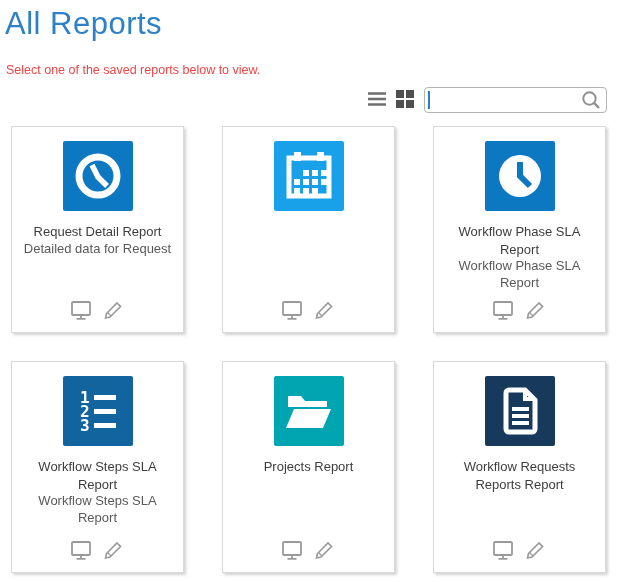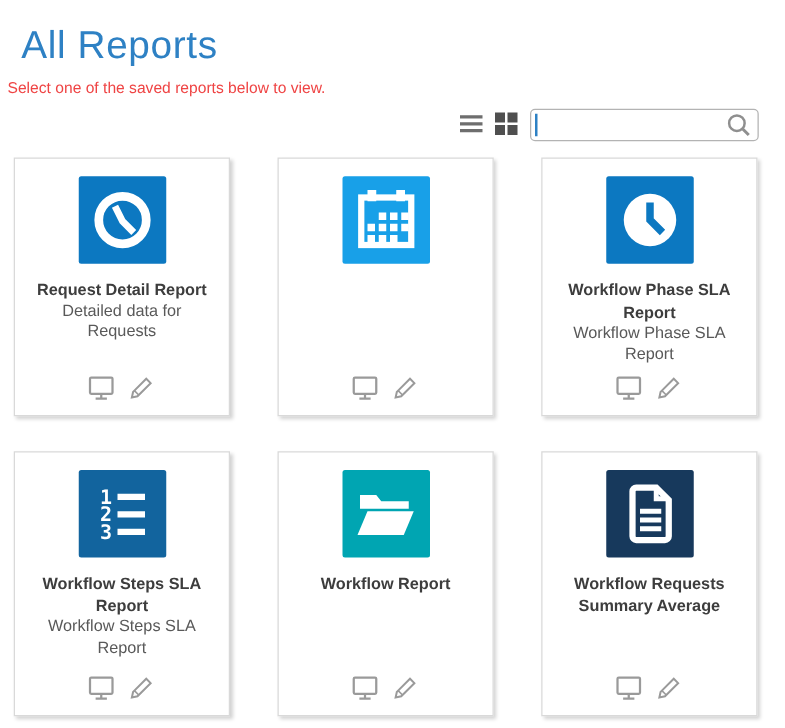--- a/index.html
+++ b/index.html
@@ -2,21 +2,21 @@
 <html><head>
 <meta charset="utf-8">
 <style>
   html,body{margin:0;padding:0;}
   body{
     width:628px;height:582px;position:relative;background:#ffffff;
     font-family:"Liberation Sans","DejaVu Sans",sans-serif;
     overflow:hidden;
   }
   .page-title{
-    position:absolute;left:5px;top:6px;margin:12px;
+    position:absolute;left:5px;top:6px;margin:0;
     font-size:31px;font-weight:300;letter-spacing:.5px;color:#2e81c4;
   }
   .page-subtitle{
     position:absolute;left:6px;top:63px;font-size:12.5px;color:#ef4444;
   }
   .toolbar{position:absolute;left:0;top:85px;width:608px;height:30px;}
   .view-toggle{position:absolute;top:3px;width:22px;height:22px;cursor:pointer;
     display:flex;align-items:center;justify-content:center;}
   .view-toggle.list{left:366px;color:#6e6e6e;}
   .view-toggle.grid{left:394px;color:#4f4f4f;}
@@ -44,21 +44,21 @@
     position:relative;display:flex;flex-direction:column;align-items:center;
     cursor:pointer;
   }
   .card:nth-child(n+4){height:212px;}
   .tile-icon{
     width:70px;height:70px;margin-top:14px;border-radius:2px;
     display:flex;align-items:center;justify-content:center;flex:0 0 auto;
   }
   .tile-icon svg{width:70px;height:70px;display:block;}
   .card-title{
-    margin-top:12px;padding:0 6px;font-size:13px;font-weight:bold;
+    margin-top:12px;padding:0 6px;font-size:13px;font-weight:normal;
     color:#3d3d3d;text-align:center;line-height:1.35;
   }
   .card-subtitle{
     padding:0 10px;font-size:13px;color:#595959;text-align:center;line-height:1.3;
   }
   .card-actions{
     position:absolute;bottom:10px;left:0;right:0;
     display:flex;justify-content:center;gap:9px;
   }
   .action-btn{
@@ -101,21 +101,21 @@
 
 <div class="cards-grid" id="cards-grid">
     <div class="card">
     <div class="tile-icon" style="background: rgb(12, 120, 193); color: rgb(12, 120, 193);">
         <svg viewBox="0 0 70 70">
           <circle cx="35" cy="35" r="19" fill="none" stroke="#fff" stroke-width="7"></circle>
           <path d="M29 24 L35 36 L44 45" fill="none" stroke="#fff" stroke-width="5.5"></path>
         </svg>
       </div>
     <div class="card-title">Request Detail Report</div>
-    <div class="card-subtitle">Detailed data for Requests</div>
+    <div class="card-subtitle">Detailed data for Request</div>
     <div class="card-actions">
         <button class="action-btn">
           <svg viewBox="0 0 24 24">
             <rect x="3" y="4" width="18" height="13" rx="1" fill="none" stroke="currentColor" stroke-width="1.8"></rect>
             <path d="M12 17 v3 M7.5 20.8 h9" stroke="currentColor" stroke-width="1.8" fill="none"></path>
           </svg>
         </button>
         <button class="action-btn">
           <svg viewBox="0 0 24 24">
             <path d="M4.5 15.5 L15 5 l3.5 3.5 L8 19 l-4.5 1 z" fill="none" stroke="currentColor" stroke-width="1.6"></path>
@@ -217,21 +217,21 @@
   </div>
     <div class="card">
     <div class="tile-icon" style="background: rgb(0, 165, 178); color: rgb(0, 165, 178);">
         <svg viewBox="0 0 70 70">
           <g fill="#fff">
             <path d="M14 20 L27 20 L31 25 L53 25 L53 31 L14 31 Z"></path>
             <path d="M12 52 L20 33 L57 33 L49 52 Z"></path>
           </g>
         </svg>
       </div>
-    <div class="card-title">Workflow Report</div>
+    <div class="card-title">Projects Report</div>
     <div class="card-subtitle"></div>
     <div class="card-actions">
         <button class="action-btn">
           <svg viewBox="0 0 24 24">
             <rect x="3" y="4" width="18" height="13" rx="1" fill="none" stroke="currentColor" stroke-width="1.8"></rect>
             <path d="M12 17 v3 M7.5 20.8 h9" stroke="currentColor" stroke-width="1.8" fill="none"></path>
           </svg>
         </button>
         <button class="action-btn">
           <svg viewBox="0 0 24 24">
@@ -246,21 +246,21 @@
         <svg viewBox="0 0 70 70">
           <path d="M24 14 h16 l10 10 v29 a3 3 0 0 1 -3 3 h-23 a3 3 0 0 1 -3 -3 v-36 a3 3 0 0 1 3 -3 z" fill="none" stroke="#fff" stroke-width="5"></path>
           <path d="M40 15 v8 h8" fill="none" stroke="#fff" stroke-width="4"></path>
           <g fill="#fff">
             <rect x="27" y="31" width="17" height="4"></rect>
             <rect x="27" y="38" width="17" height="4"></rect>
             <rect x="27" y="45" width="17" height="4"></rect>
           </g>
         </svg>
       </div>
-    <div class="card-title">Workflow Requests Summary Average</div>
+    <div class="card-title">Workflow Requests Reports Report</div>
     <div class="card-subtitle"></div>
     <div class="card-actions">
         <button class="action-btn">
           <svg viewBox="0 0 24 24">
             <rect x="3" y="4" width="18" height="13" rx="1" fill="none" stroke="currentColor" stroke-width="1.8"></rect>
             <path d="M12 17 v3 M7.5 20.8 h9" stroke="currentColor" stroke-width="1.8" fill="none"></path>
           </svg>
         </button>
         <button class="action-btn">
           <svg viewBox="0 0 24 24">

